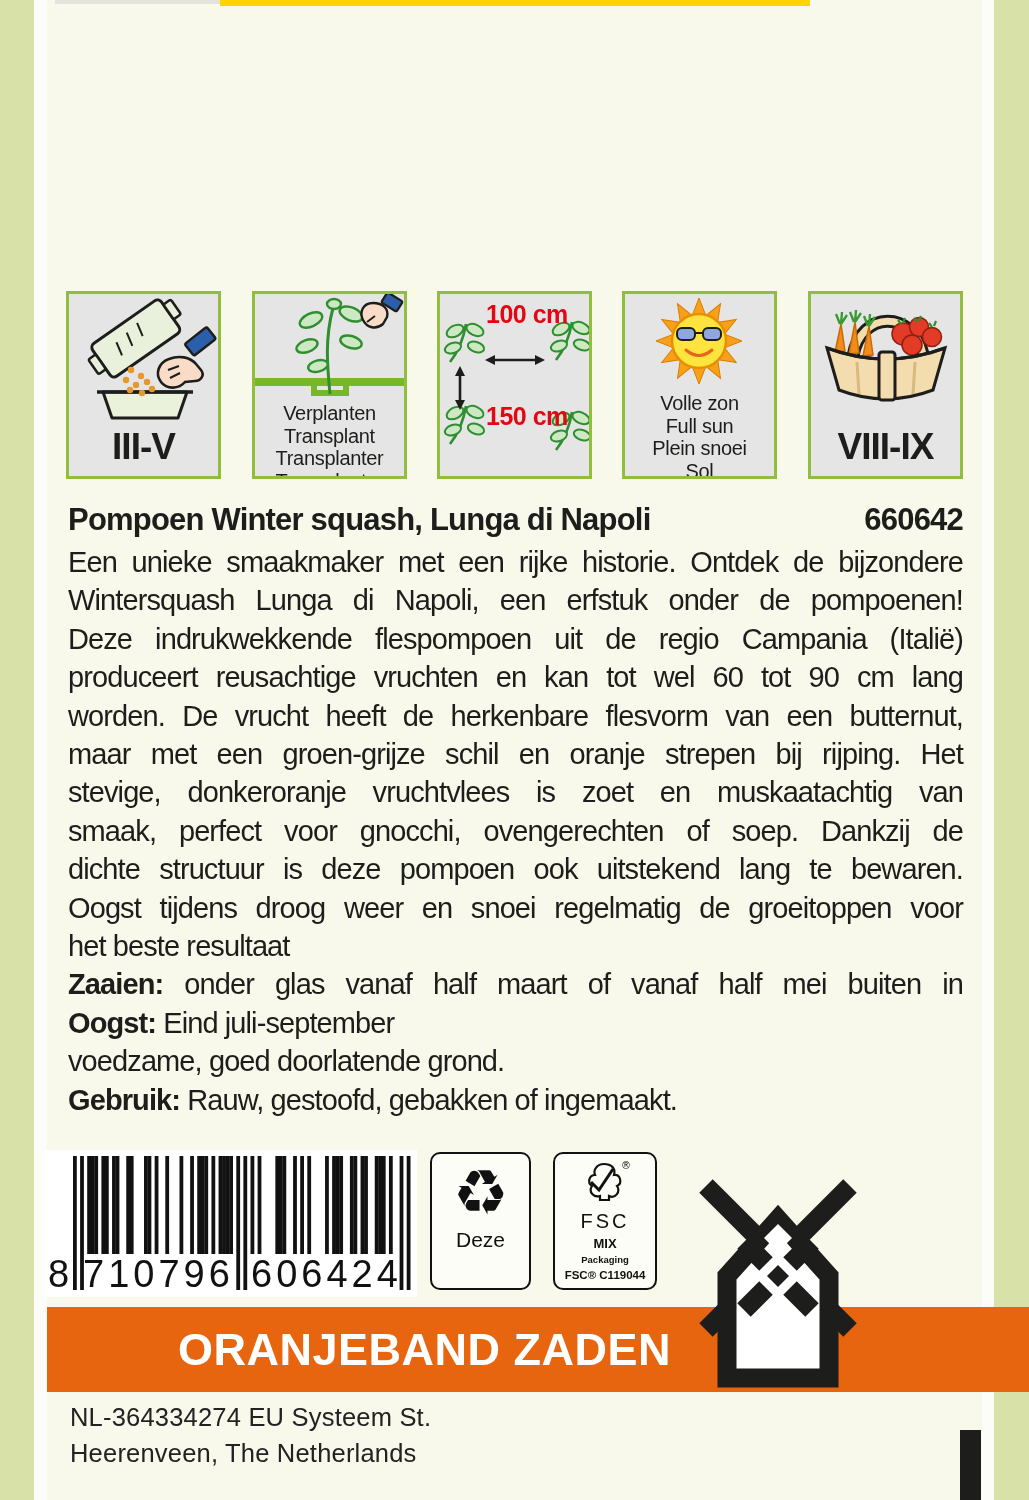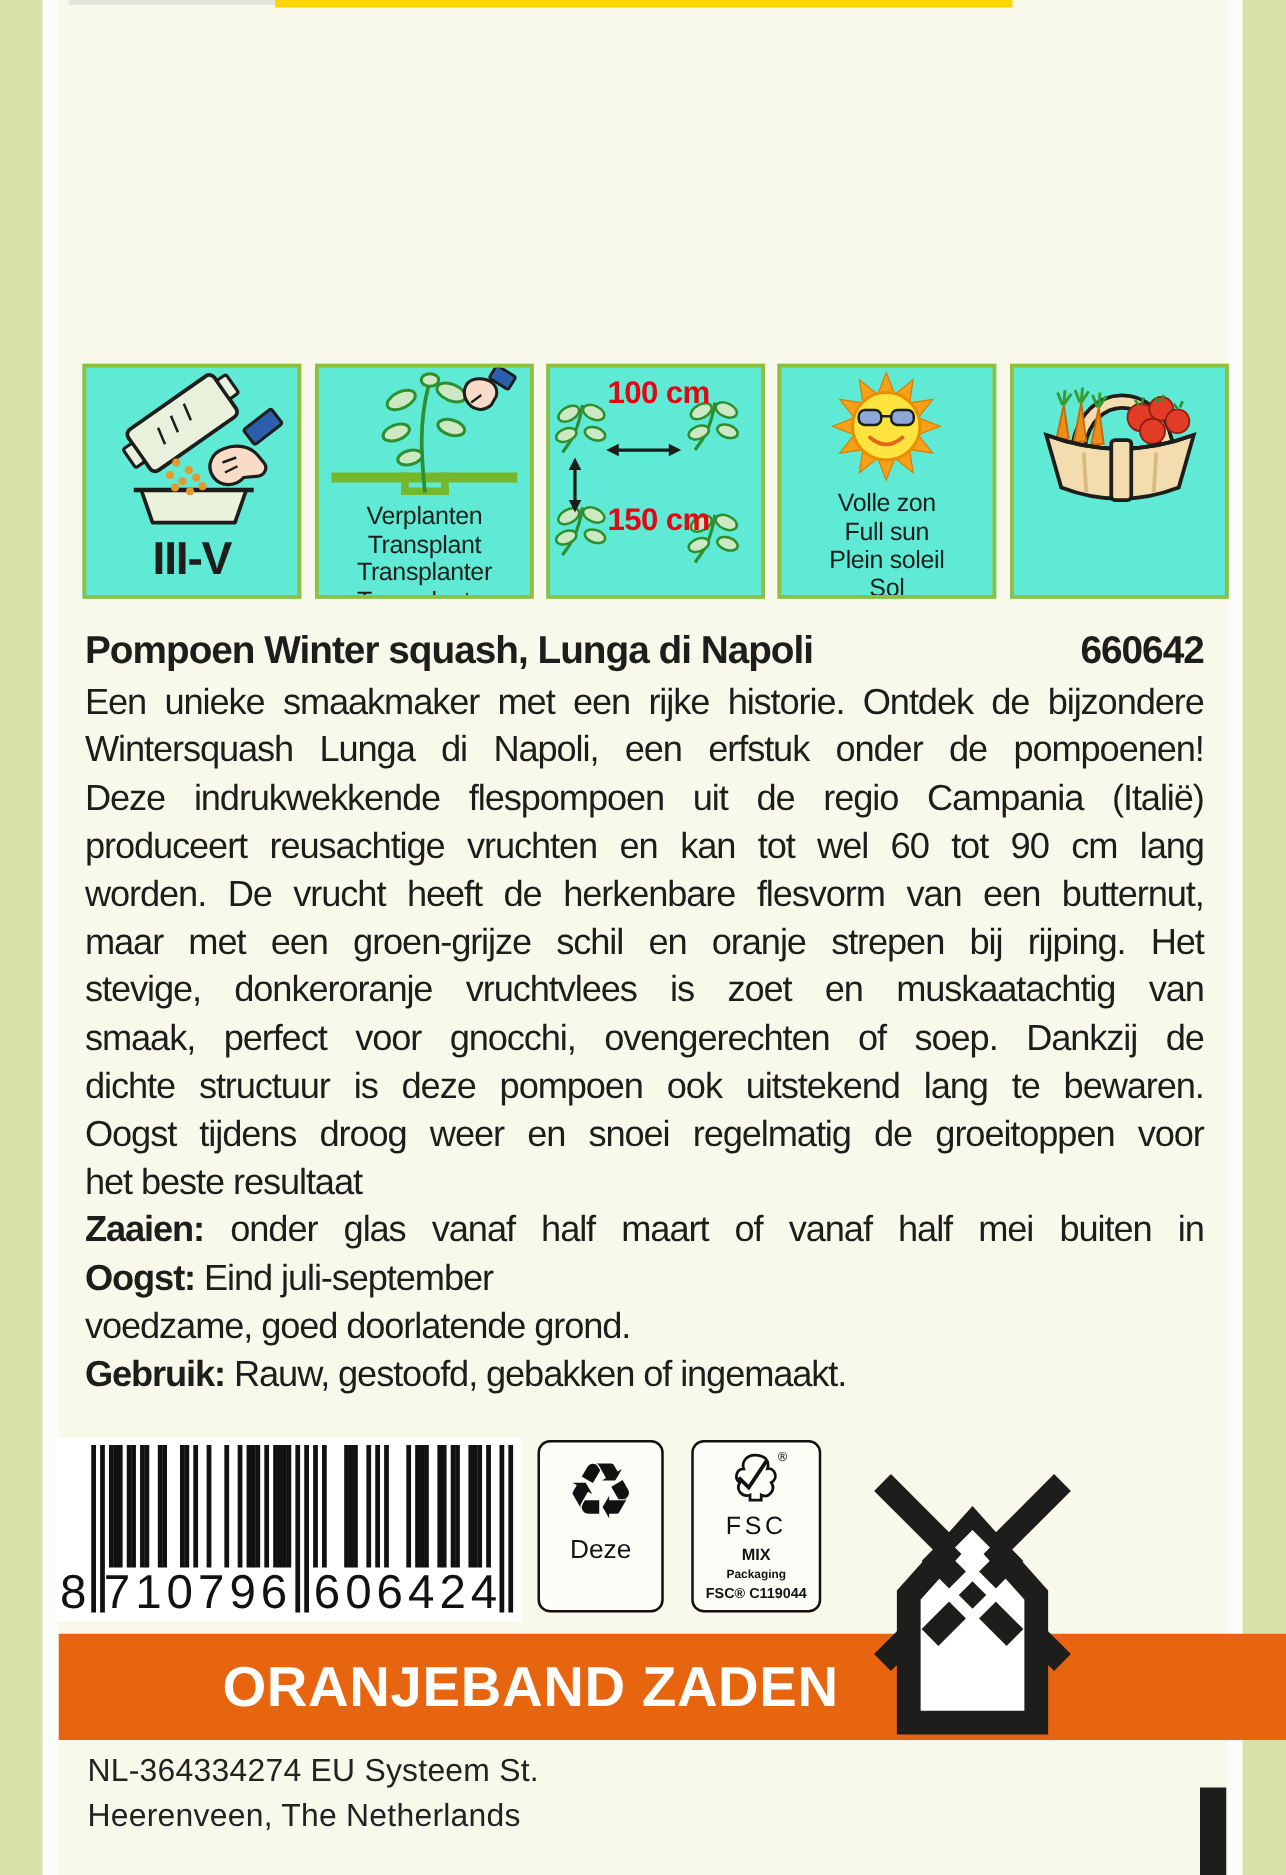--- a/index.html
+++ b/index.html
@@ -13,22 +13,22 @@
   }
   *{margin:0;padding:0;box-sizing:border-box;}
   body{font-family:"Liberation Sans",sans-serif;background:#888;}
   .page{position:relative;width:1029px;height:1500px;background:var(--margin-green,#D8E2A8);overflow:hidden;}
   .white-edge{position:absolute;left:34px;top:0;width:960px;height:1500px;background:#FCFDF8;}
   .sheet{position:absolute;left:47px;top:0;width:935px;height:1500px;background:var(--paper-cream,#F8F9EB);}
   .topline-gray{position:absolute;left:55px;top:0;width:165px;height:4px;background:#E4E4DC;}
   .topline-yellow{position:absolute;left:220px;top:0;width:590px;height:6px;background:var(--band-yellow,#FFD500);}
 
   
-  .icon-box{position:absolute;top:291px;width:175px;height:188px;border:3px solid var(--box-border-green,#92BE3F);
-    background:#5eead4;overflow:hidden;}
+  .icon-box{position:absolute;top:291px;width:155px;height:188px;border:3px solid var(--box-border-green,#92BE3F);
+    background:#e5e5e5;overflow:hidden;}
   .icon-box svg{display:block;margin:0 auto;}
   .roman{position:absolute;bottom:8px;left:0;width:100%;text-align:center;font-weight:bold;
     font-size:37px;letter-spacing:-1px;color:var(--text-black,#1D1D1B);}
   .multilabel{width:100%;text-align:center;font-size:20px;line-height:22.6px;letter-spacing:-0.3px;
     color:var(--text-black,#1D1D1B);}
   .red-dim{position:absolute;font-weight:bold;font-size:25px;color:var(--spacing-red,#E30613);
     letter-spacing:-0.5px;white-space:nowrap;}
 
   
   .title-row{position:absolute;left:68px;top:502px;width:895px;display:flex;justify-content:space-between;
@@ -185,21 +185,21 @@
         <circle r="27" fill="#FFE33F" stroke="#E88F00" stroke-width="2.5"></circle>
         <rect x="-22" y="-13" width="18" height="12" rx="5" fill="#8FA8DC" stroke="#1D1D1B" stroke-width="2"></rect>
         <rect x="4" y="-13" width="18" height="12" rx="5" fill="#8FA8DC" stroke="#1D1D1B" stroke-width="2"></rect>
         <line x1="-4" y1="-8" x2="4" y2="-8" stroke="#1D1D1B" stroke-width="2"></line>
         <path d="M-13,9 Q0,20 13,9" stroke="#E8641C" stroke-width="3" fill="none" stroke-linecap="round"></path>
       </g>
     </svg>
     <div class="multilabel" style="margin-top:2px">
         <div>Volle zon</div>
         <div>Full sun</div>
-        <div>Plein soleil</div>
+        <div>Plein snoei</div>
         <div>Sol</div>
       </div>
   </div>
 
   <div class="icon-box" style="left:808px">
     <svg width="149" height="122" viewBox="0 0 149 122">
       <path d="M42,62 C50,16 102,16 112,60" stroke="#1D1D1B" stroke-width="13" fill="none"></path>
       <path d="M42,62 C50,16 102,16 112,60" stroke="#F3DCAE" stroke-width="7" fill="none"></path>
       <g>
         <polygon points="24,58 34,57 30,30" fill="#F08C1E" stroke="#C96A00" stroke-width="1.5"></polygon>
@@ -213,20 +213,21 @@
         <circle cx="121" cy="43" r="9.5" fill="#E23B26" stroke="#8E1F12" stroke-width="1.5"></circle>
         <circle cx="101" cy="51" r="10" fill="#E23B26" stroke="#8E1F12" stroke-width="1.5"></circle>
         <path d="M90,30 l-3,-4 m5,3 l2,-5 m12,4 l-3,-4 m5,3 l2,-5 m11,11 l-3,-4 m5,3 l2,-5" stroke="#2F8F2F" stroke-width="2.2" fill="none"></path>
       </g>
       <path d="M16,54 Q75,76 134,54 L122,96 Q75,114 28,96 Z" fill="#F3DCAE" stroke="#1D1D1B" stroke-width="3"></path>
       <path d="M16,54 Q75,76 134,54" fill="none" stroke="#1D1D1B" stroke-width="3"></path>
       <line x1="46" y1="68" x2="48" y2="100" stroke="#D8B97E" stroke-width="3"></line>
       <line x1="104" y1="68" x2="102" y2="100" stroke="#D8B97E" stroke-width="3"></line>
       <rect x="68" y="58" width="16" height="48" rx="3" fill="#F3DCAE" stroke="#1D1D1B" stroke-width="3"></rect>
     </svg>
+    <div class="roman">VIII-IX</div>
   </div>
 
   <div class="title-row">
     <span>Pompoen Winter squash, Lunga di Napoli</span>
     <span>660642</span>
   </div>
 
   <div class="body-text" id="desc-lines">
       <div class="body-line just">Een unieke smaakmaker met een rijke historie. Ontdek de bijzondere</div>
       <div class="body-line just">Wintersquash Lunga di Napoli, een erfstuk onder de pompoenen!</div>

